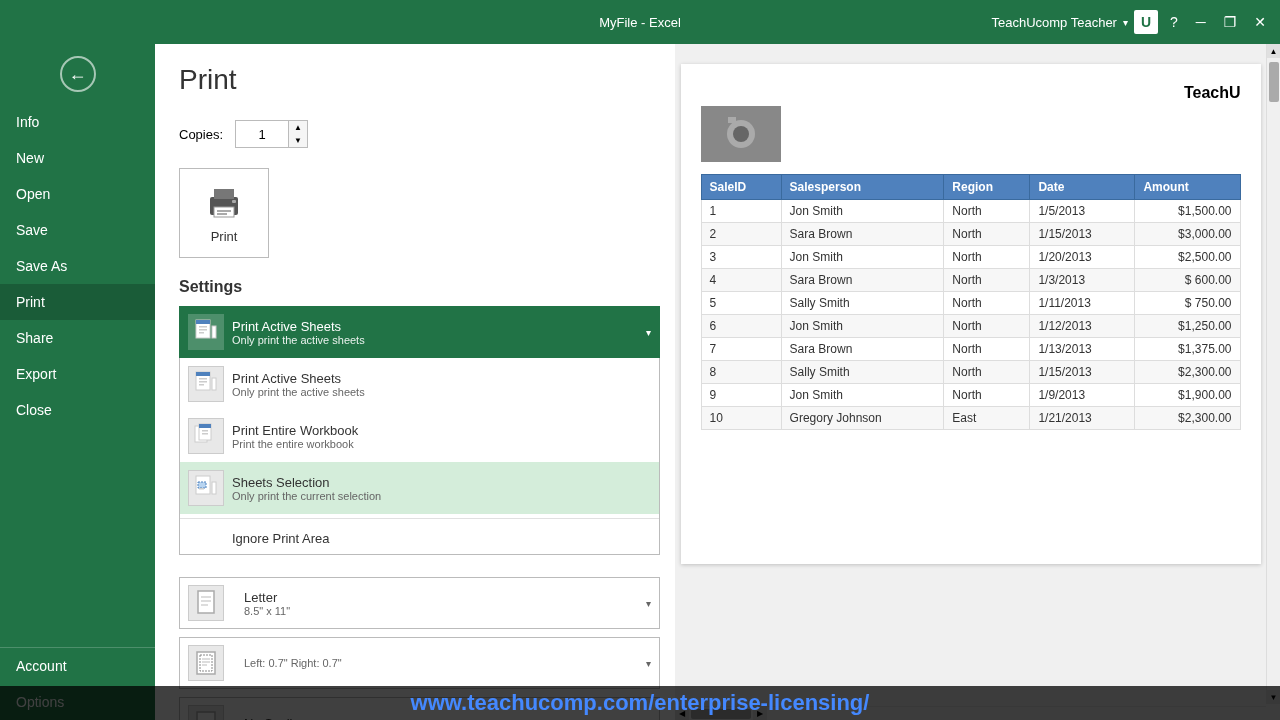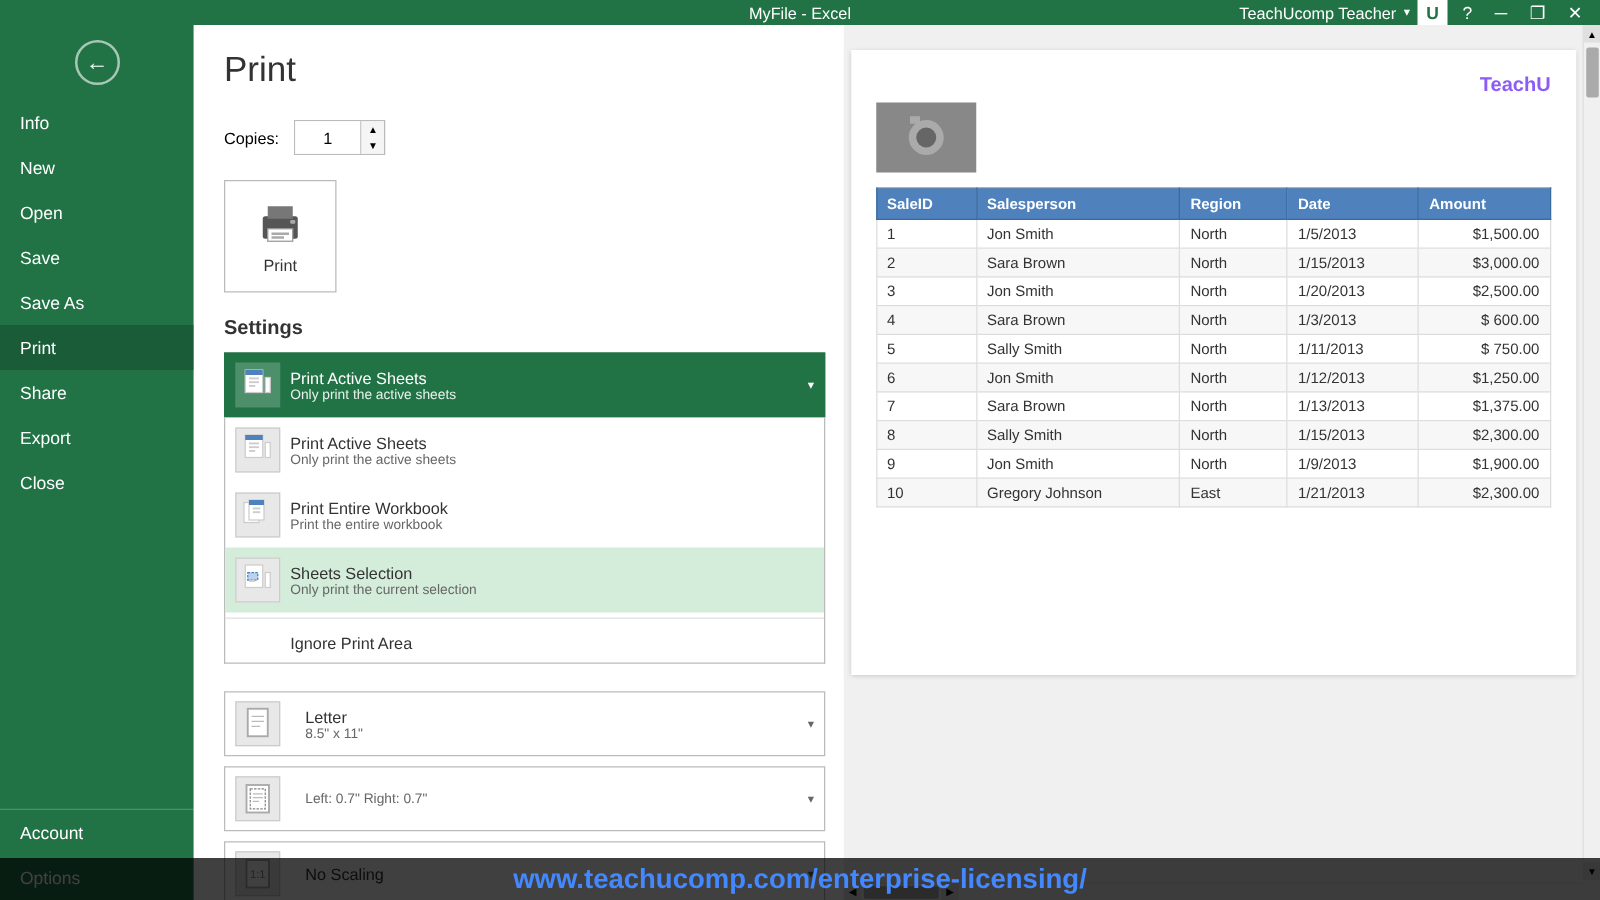--- a/index.html
+++ b/index.html
@@ -2,21 +2,21 @@
 <html><head>
   <meta charset="utf-8">
   <style>
     * { box-sizing: border-box; margin: 0; padding: 0; }
     body { font-family: 'Segoe UI', Arial, sans-serif; font-size: 13px; background: #f0f0f0; width: 1280px; height: 720px; overflow: hidden; display: flex; flex-direction: column; }
 
     
     .titlebar {
       background: #217346;
       color: white;
-      height: 20px;
+      height: 44px;
       display: flex;
       align-items: center;
       justify-content: space-between;
       padding: 0 8px;
       flex-shrink: 0;
     }
     .titlebar-title { font-size: 13px; position: absolute; left: 50%; transform: translateX(-50%); }
     .titlebar-btn { color: white; font-size: 14px; cursor: pointer; background: none; border: none; padding: 2px 6px; }
     .titlebar-user { display: flex; align-items: center; gap: 6px; color: white; font-size: 13px; }
     .titlebar-user-icon { width: 24px; height: 24px; background: white; border-radius: 2px; display: flex; align-items: center; justify-content: center; }
@@ -176,21 +176,21 @@
     .h-scroll-thumb { height: 10px; width: 60px; background: #aaa; border-radius: 2px; margin: 0 2px; }
     .preview-page {
       background: white;
       margin: 20px auto;
       width: 580px;
       min-height: 500px;
       box-shadow: 0 1px 4px rgba(0,0,0,0.2);
       padding: 20px;
       overflow: hidden;
     }
-    .preview-brand { color: #8b5cf6; font-size: 16px; text-align: right; margin-bottom: 4px; font-weight: bold; }
+    .preview-brand { color: #000000; font-size: 16px; text-align: right; margin-bottom: 4px; font-weight: bold; }
     .preview-image { width: 80px; height: 56px; background: #888; margin-bottom: 12px; display: flex; align-items: center; justify-content: center; overflow: hidden; }
 
     
     .preview-table { border-collapse: collapse; width: 100%; font-size: 12px; }
     .preview-table th {
       background: #4f81bd;
       color: white;
       padding: 5px 8px;
       text-align: left;
       font-weight: 600;

